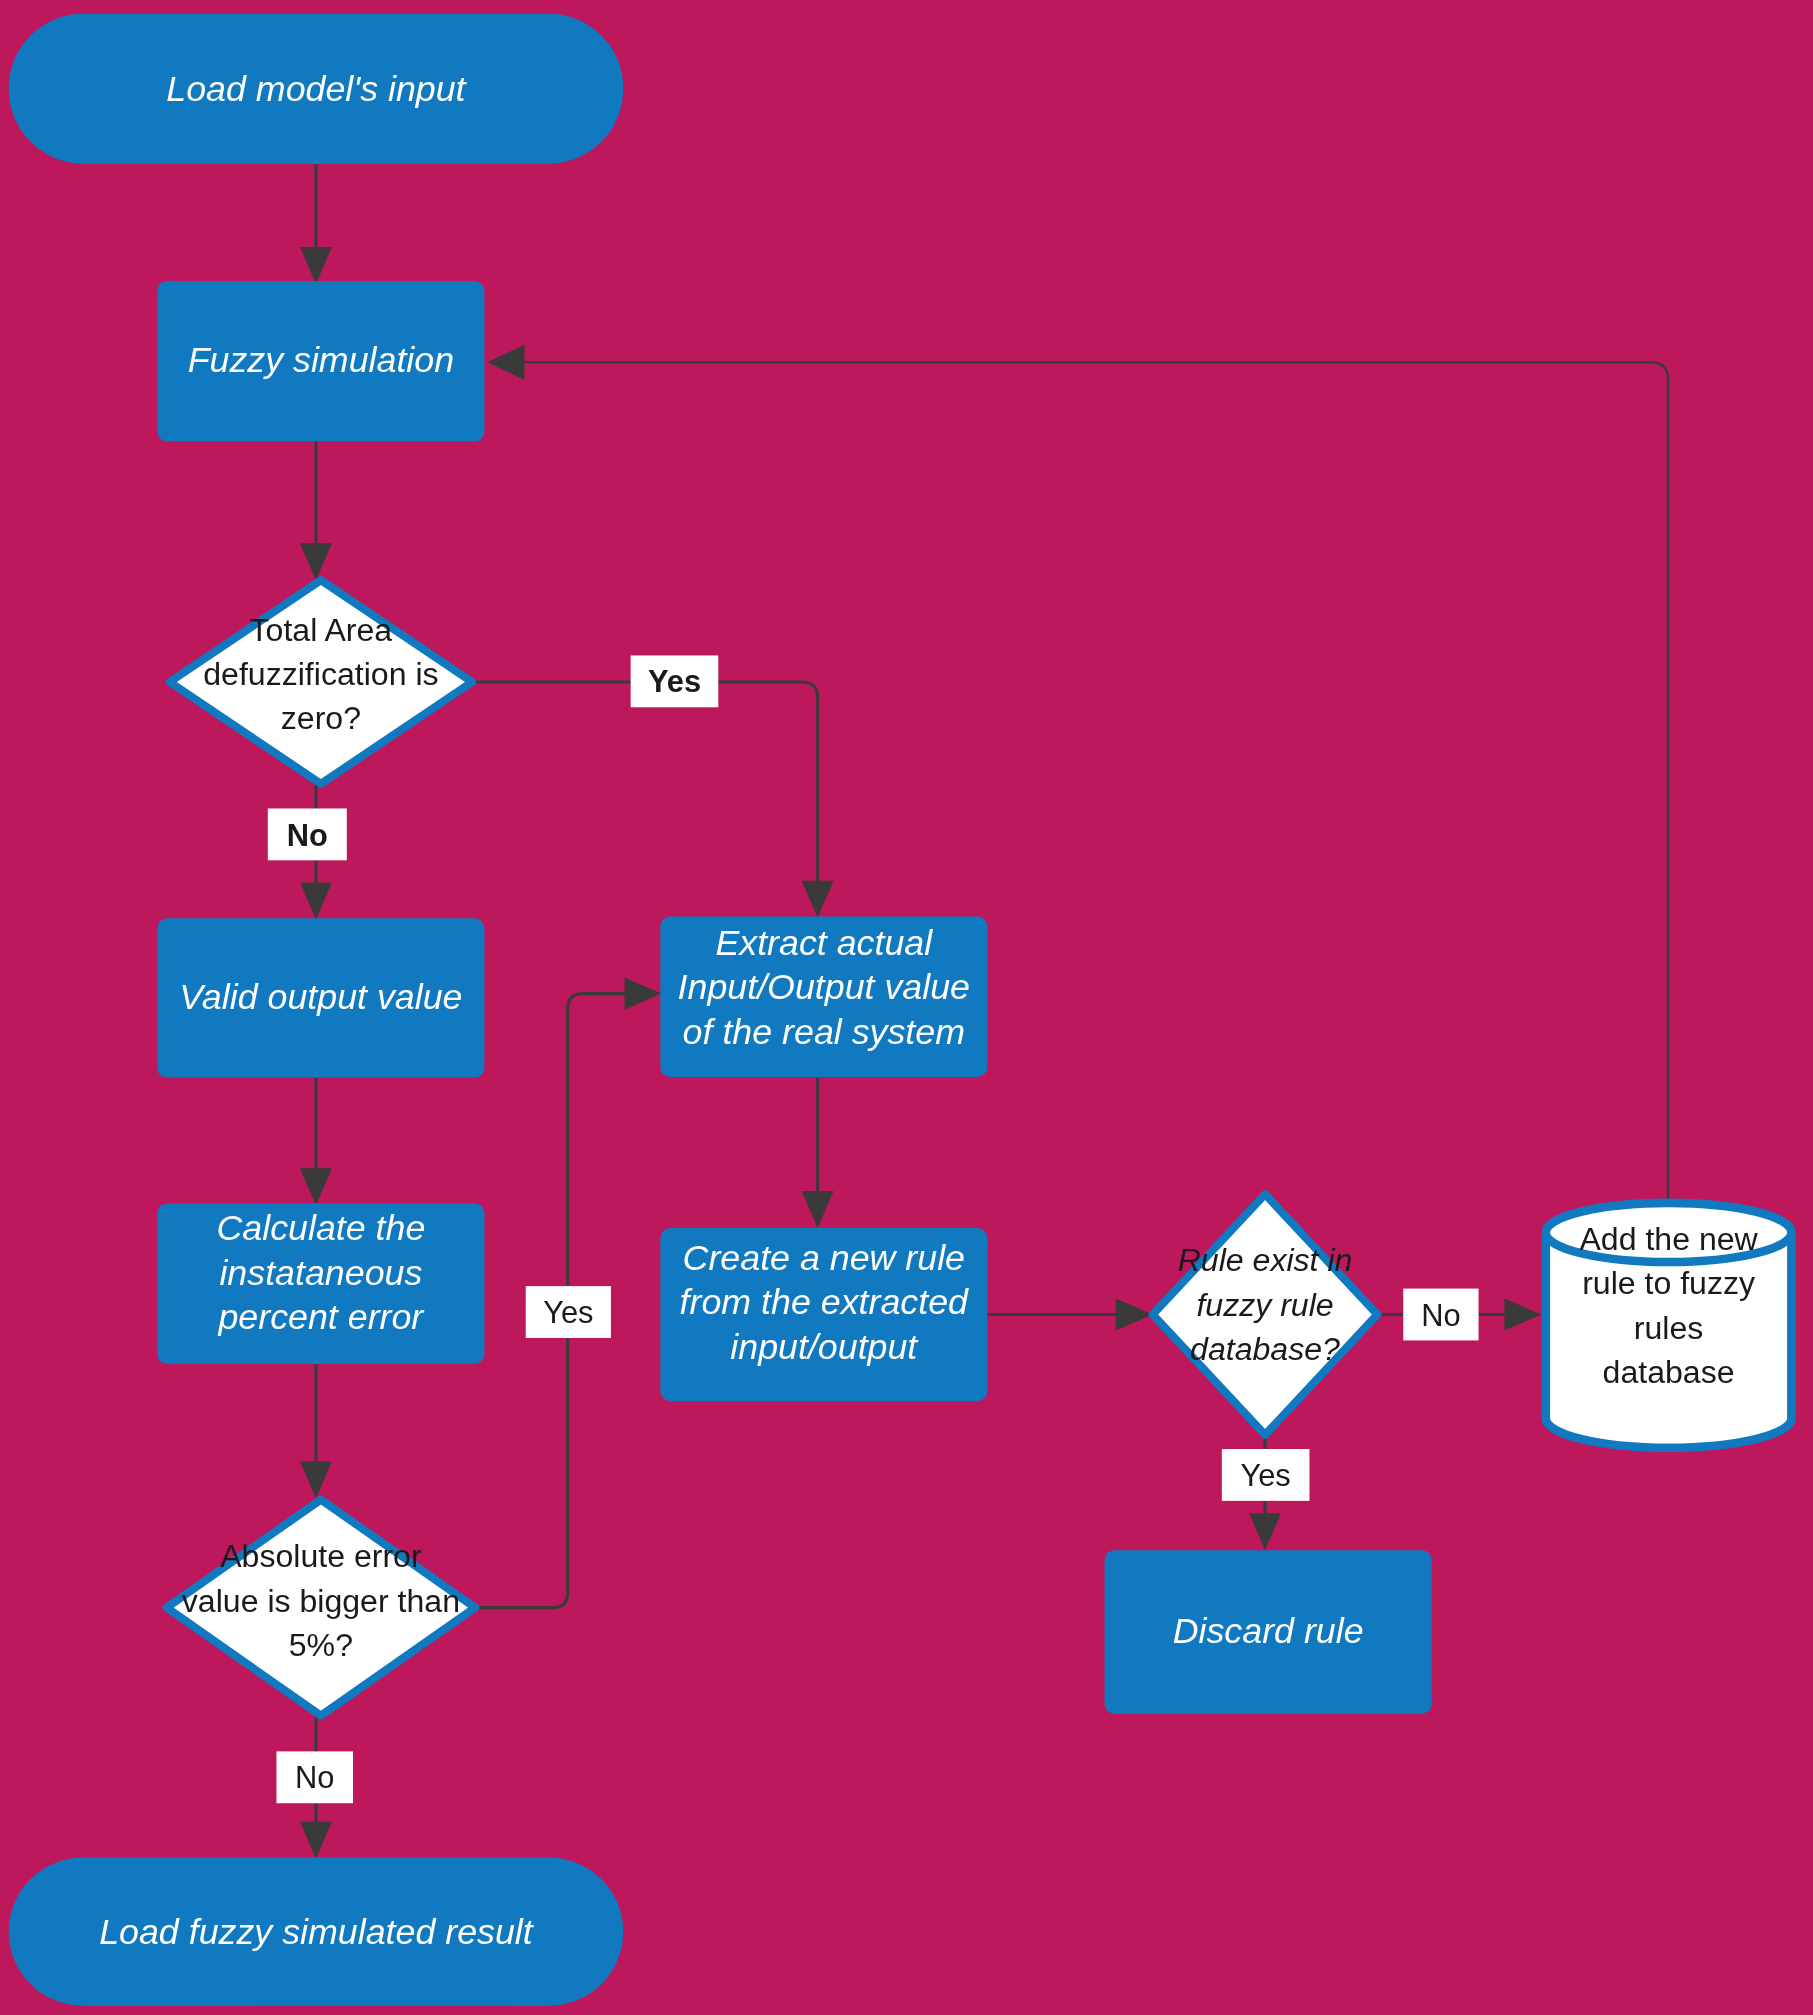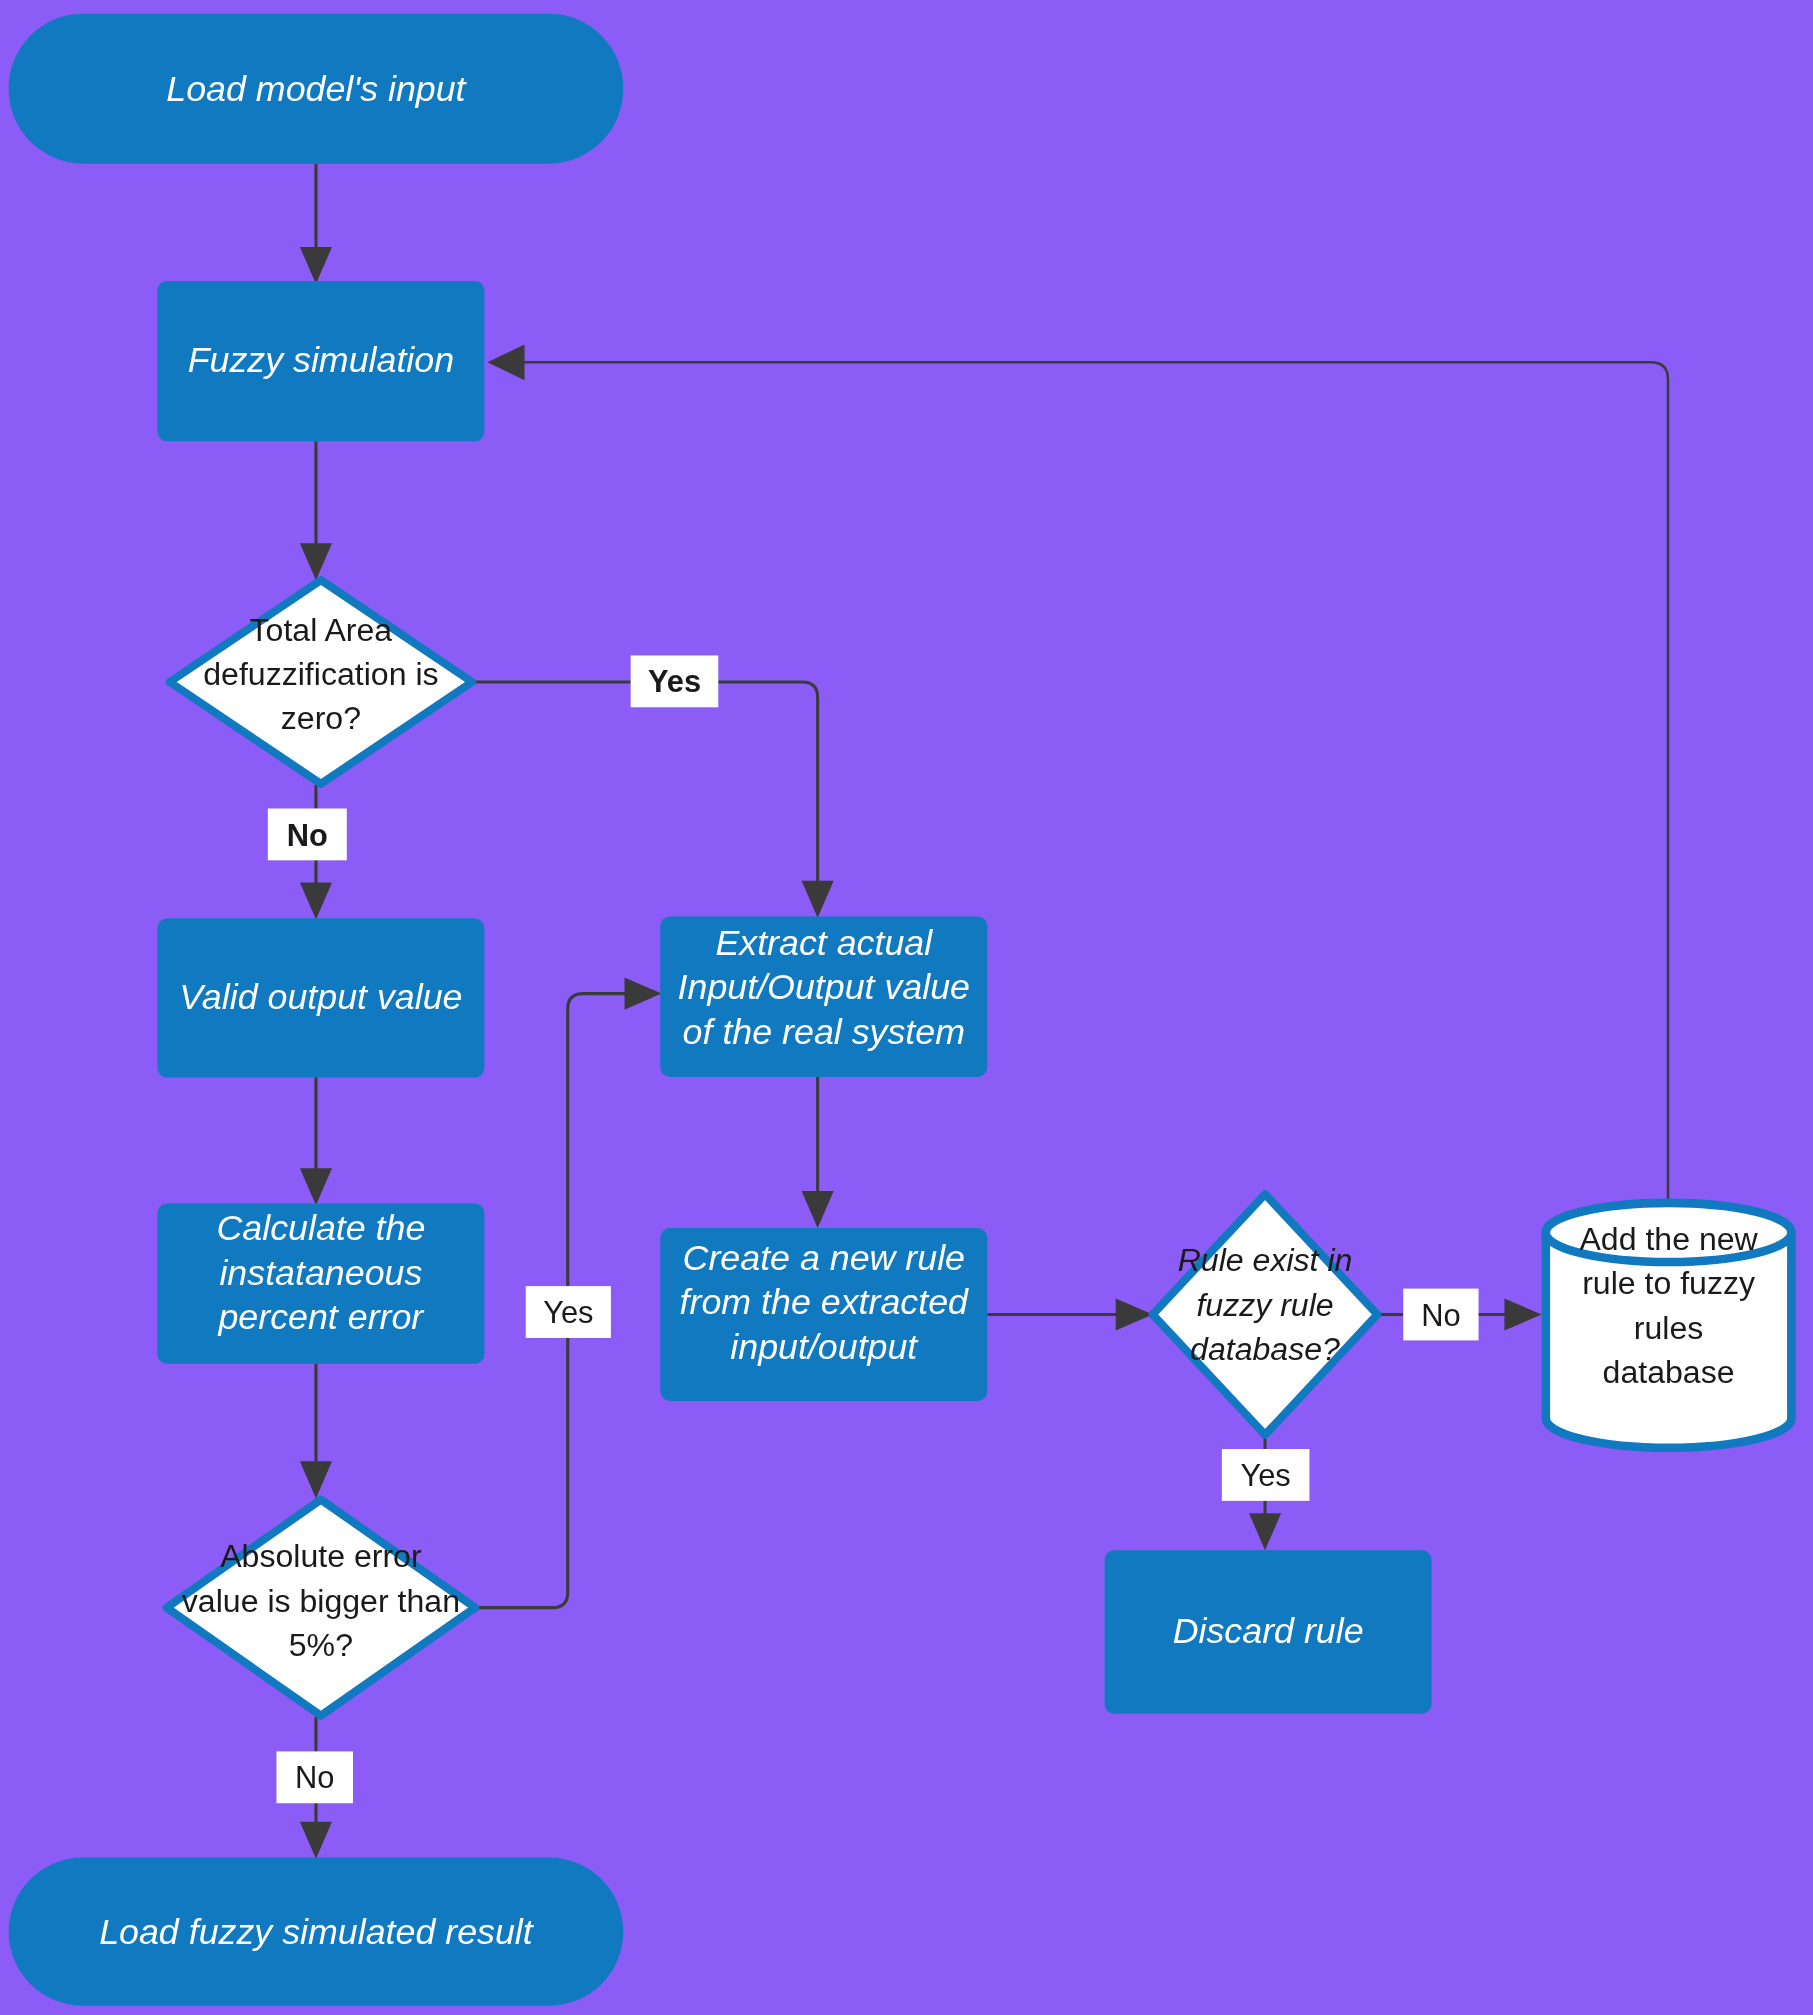--- a/index.html
+++ b/index.html
@@ -11,21 +11,21 @@
   body {
     width: 1813px;
     height: 2015px;
     overflow: hidden;
     font-family: "Liberation Sans", sans-serif;
   }
   #flowchart-root {
     position: relative;
     width: 1813px;
     height: 2015px;
-    background: #8b5cf6;
+    background: #be185d;
   }
   svg#flow-svg {
     display: block;
     width: 1813px;
     height: 2015px;
   }
   .node-fill-text {
     font-family: "Liberation Sans", sans-serif;
     font-style: italic;
     font-size: 58px;

